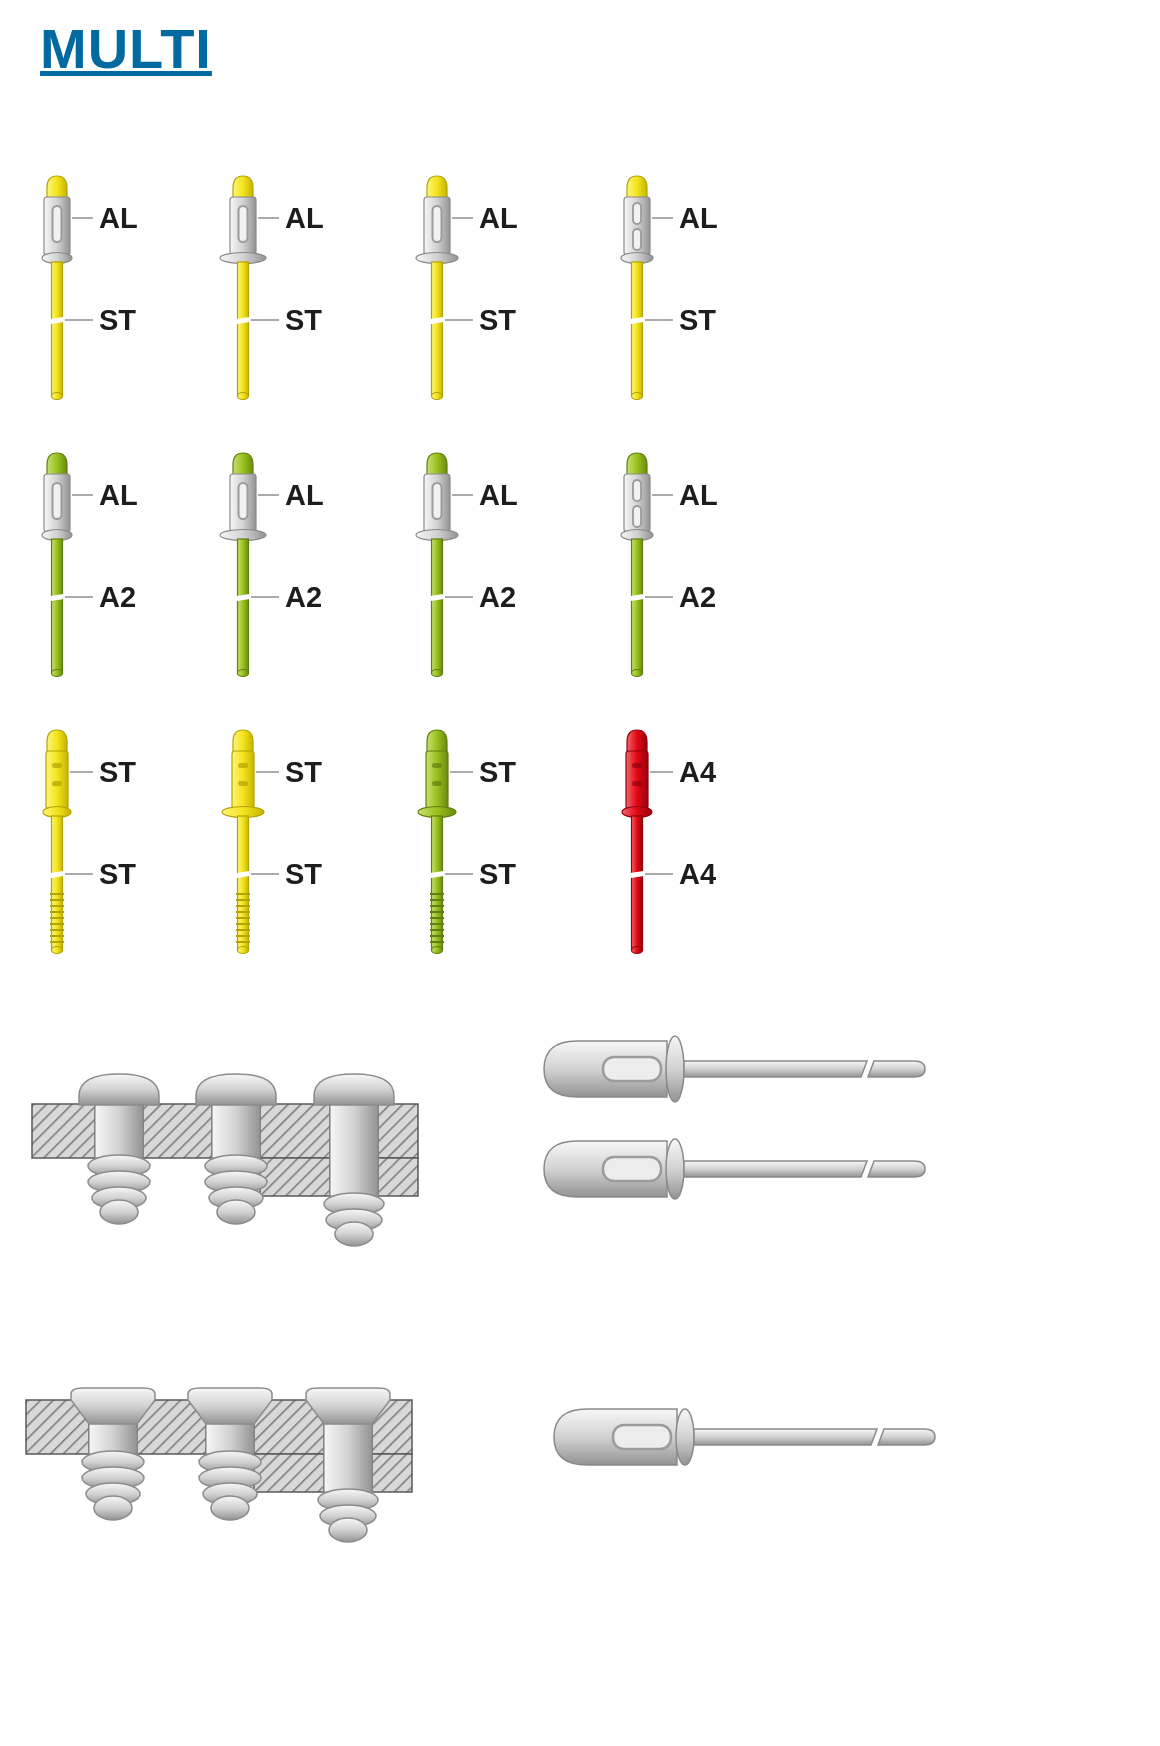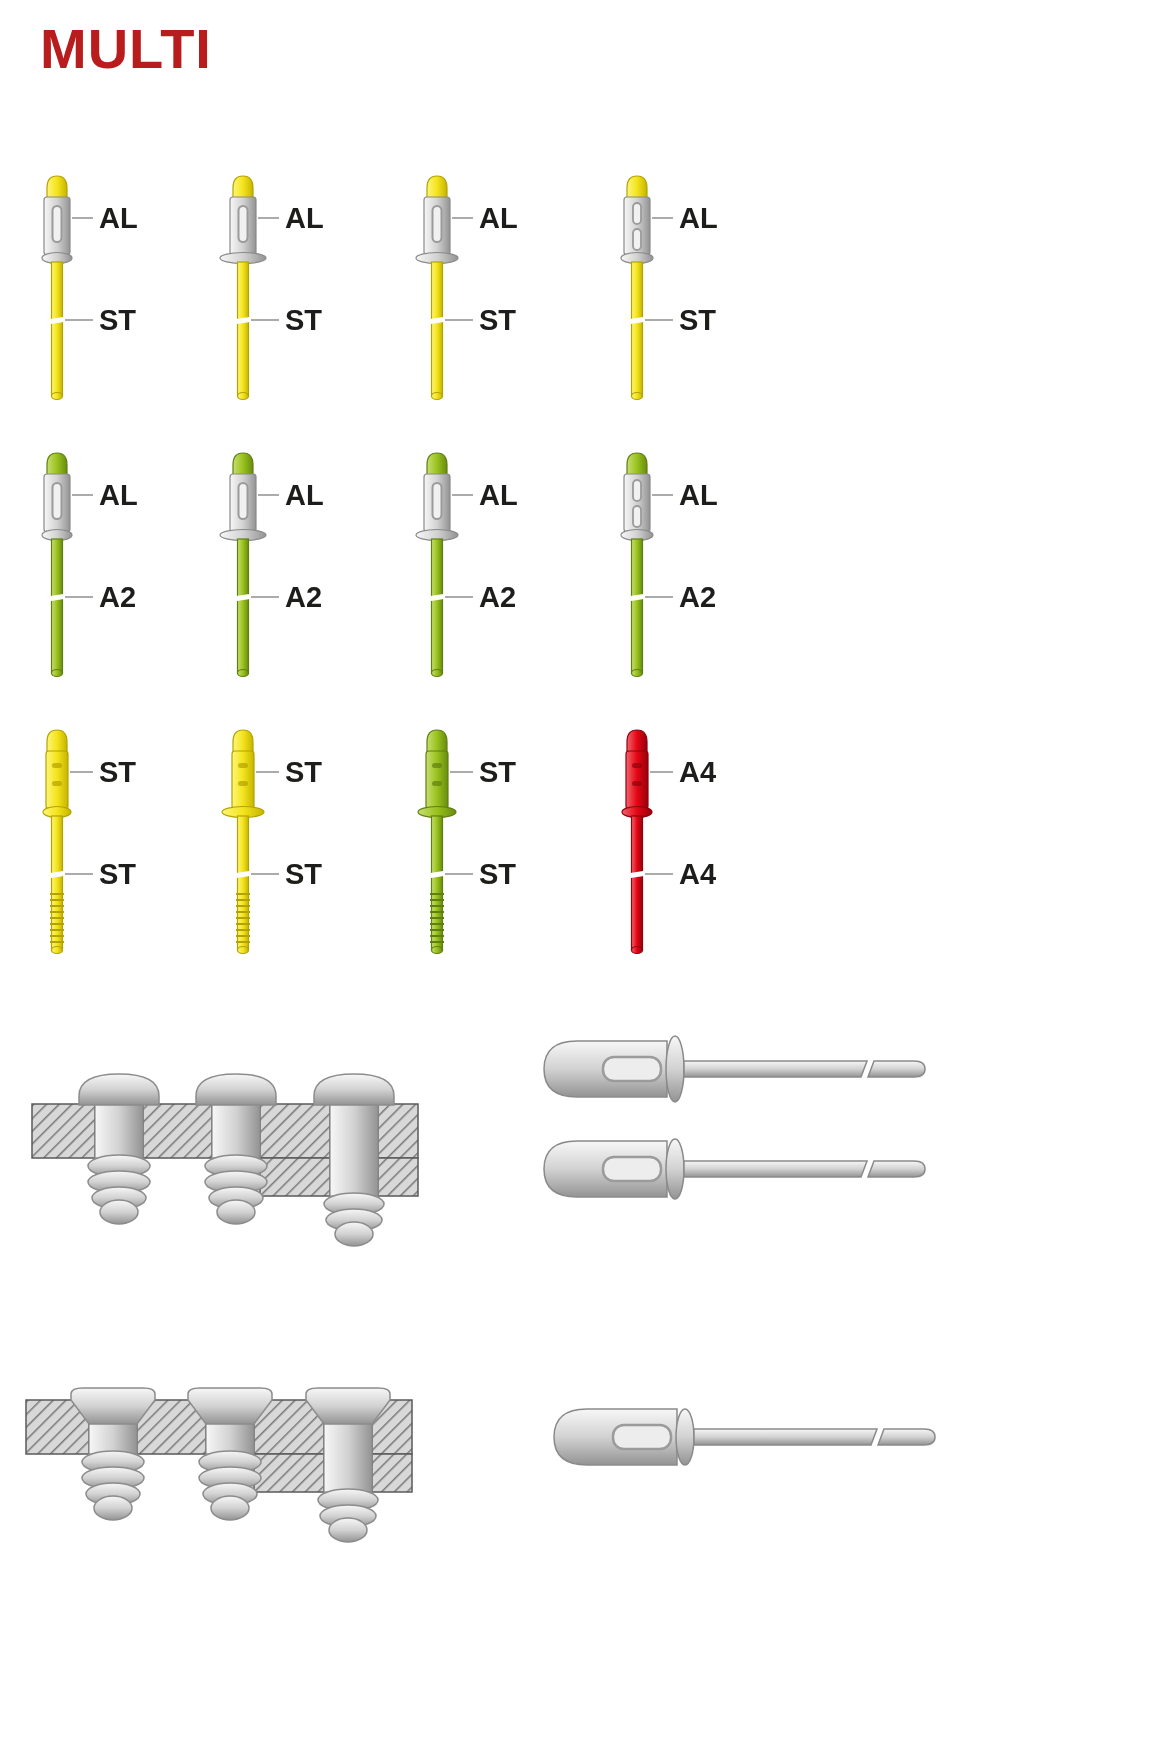--- a/index.html
+++ b/index.html
@@ -48,21 +48,21 @@
           <stop offset="0.5" stop-color="#e30613"></stop>
           <stop offset="1" stop-color="#96030d"></stop>
       </linearGradient>
       <pattern id="hatch" width="9" height="9" patternUnits="userSpaceOnUse" patternTransform="rotate(45)">
         <rect width="9" height="9" fill="#d8d8d8"></rect>
         <line x1="0" y1="0" x2="0" y2="9" stroke="#787878" stroke-width="3"></line>
       </pattern>
     </defs>
   </svg>
 
-  <h1 class="title" style="color: #b91c1c;">MULTI</h1>
+  <h1 class="title" style="color: #0369a1; text-decoration: underline;">MULTI</h1>
 
   <div id="rivet-area">
       <div class="fig" style="left: 33px; top: 160px;"><svg width="180" height="242" viewBox="0 0 180 242">
           <path d="M 14 27 L 14 16 Q 14 4 24 4 Q 34 4 34 16 L 34 27 Z" fill="url(#gsteel)" stroke="#b3a300" stroke-width="1.2"></path>
           <rect x="11" y="25" width="26" height="58" rx="3" fill="url(#galu)" stroke="#8a8a8a" stroke-width="1.2"></rect>
           <rect x="19.5" y="34" width="9" height="36" rx="4.5" fill="#f1f1f1" stroke="#9b9b9b" stroke-width="2"></rect>
           <ellipse cx="24" cy="86" rx="15" ry="5.5" fill="url(#galu)" stroke="#8a8a8a" stroke-width="1.2"></ellipse>
           <rect x="18.5" y="90" width="11" height="134" fill="url(#gsteel)" stroke="#b3a300" stroke-width="1.2"></rect>
           <ellipse cx="24" cy="224" rx="5.5" ry="3.5" fill="url(#gsteel)" stroke="#b3a300" stroke-width="1.2"></ellipse>
           <rect x="14" y="146" width="20" height="5" fill="#ffffff" transform="rotate(-9 24 148)"></rect>

